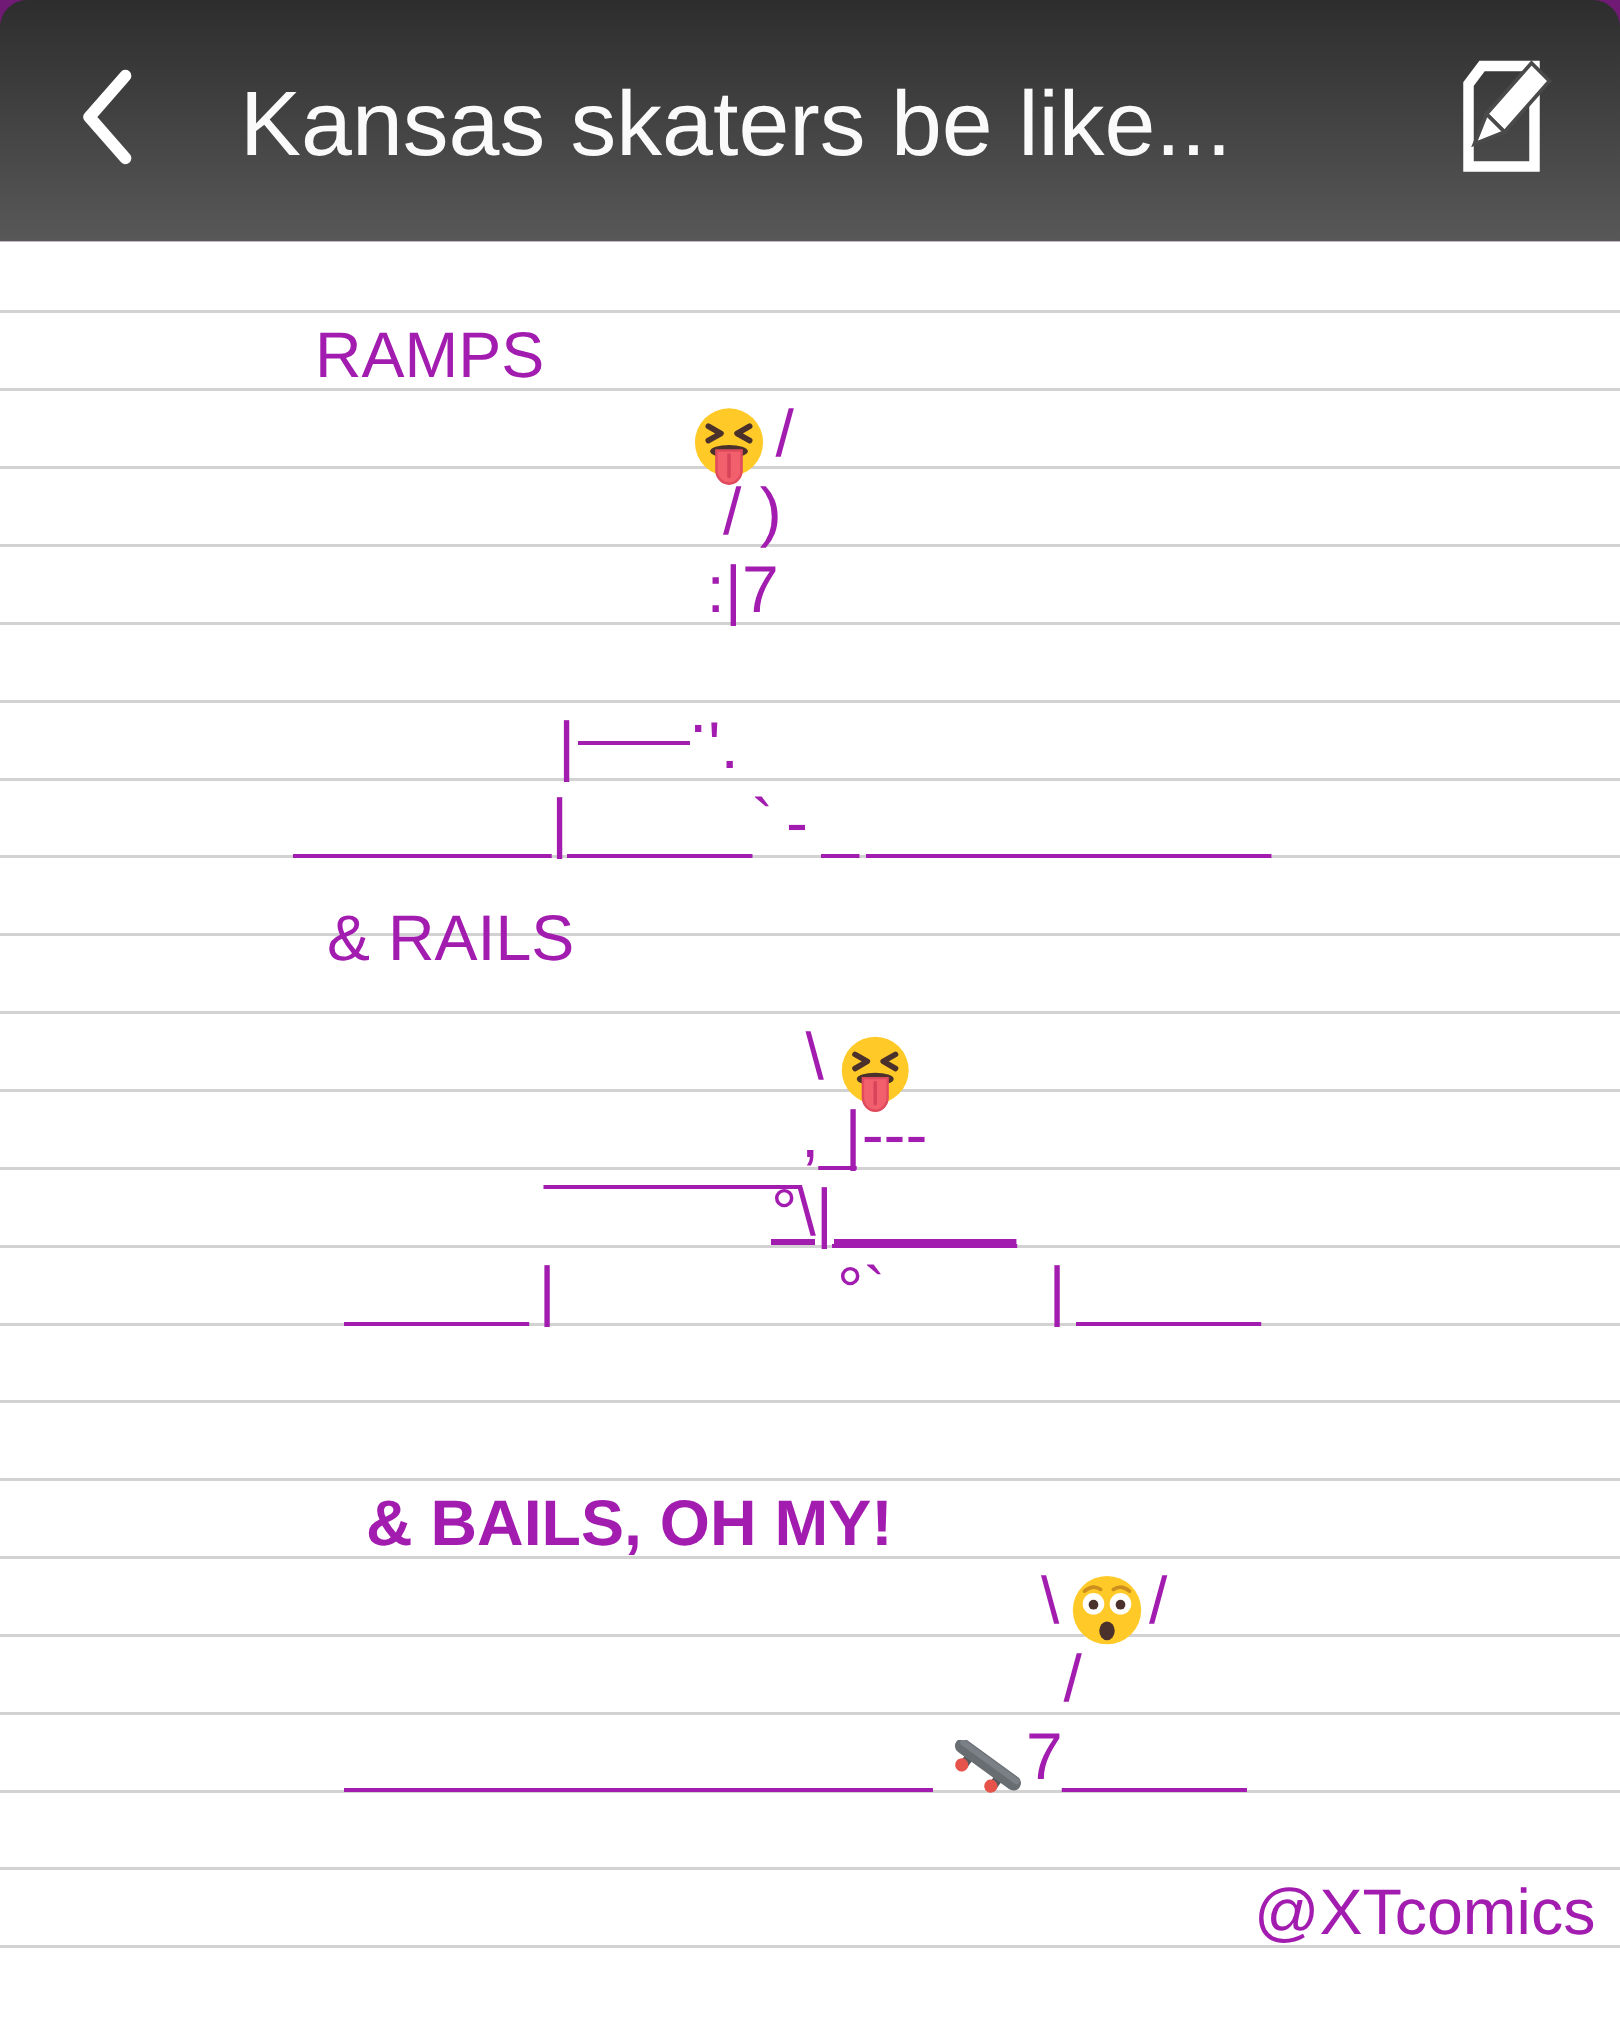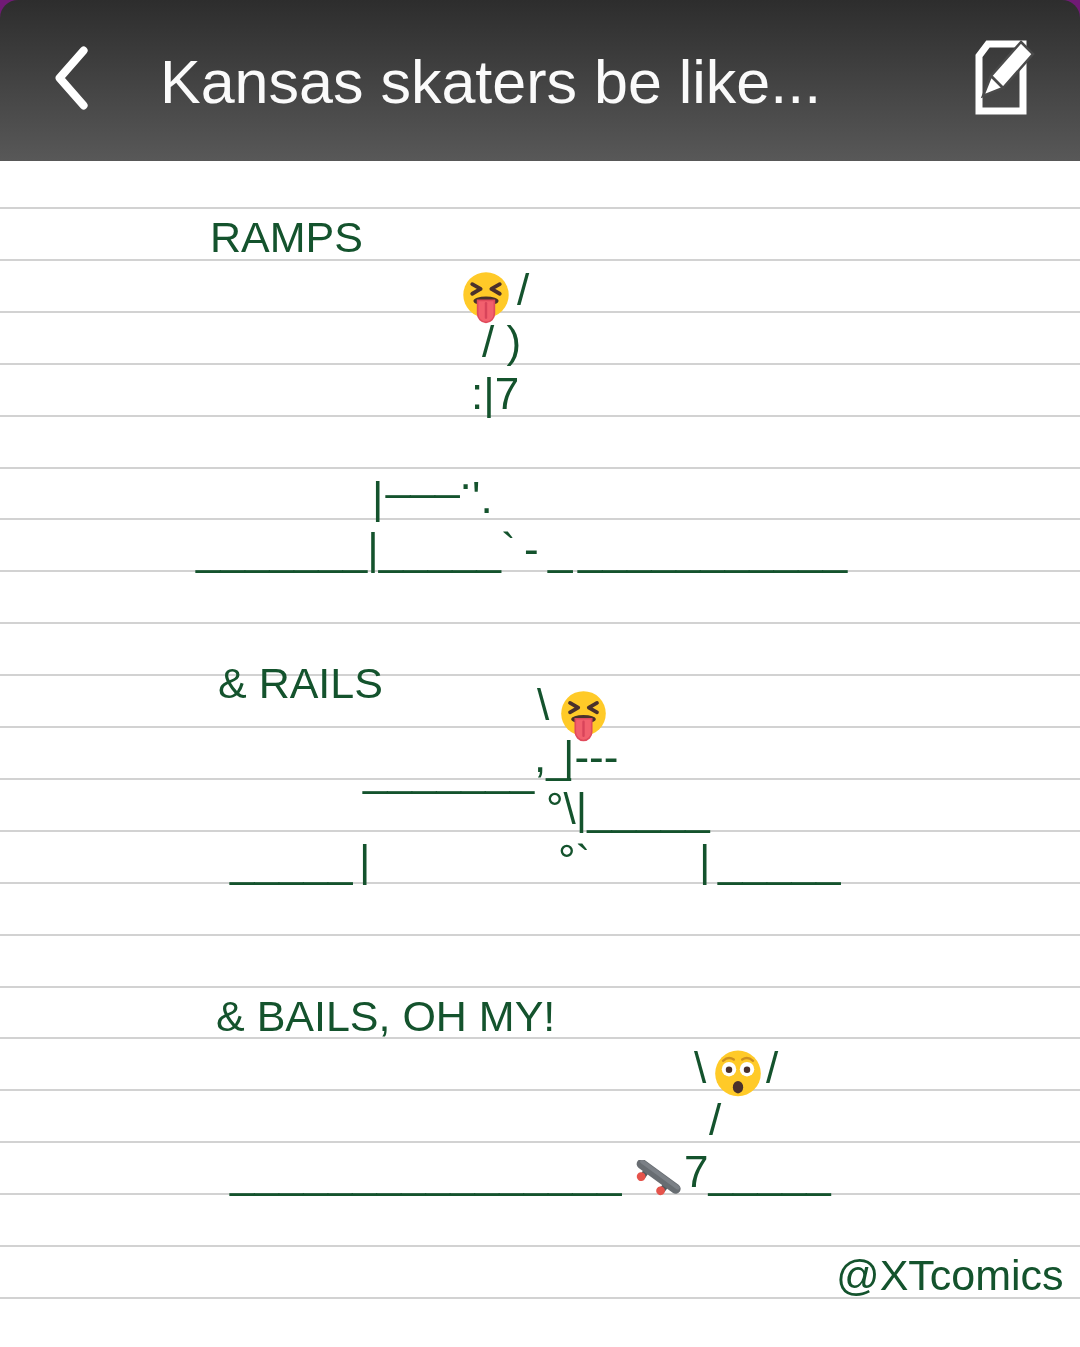--- a/index.html
+++ b/index.html
@@ -5,21 +5,21 @@
   html,body{margin:0;padding:0;}
   body{width:1080px;height:1347px;background:#ffffff;font-family:"Liberation Sans",sans-serif;position:relative;overflow:hidden;}
   .header-wrap{position:absolute;top:0;left:0;width:1080px;height:161px;background:#701a75;}
   .header-bg{position:absolute;left:0;top:0;width:1080px;height:161px;border-radius:18px 18px 0 0;background:linear-gradient(to bottom,#2d2d2d 0%,#585858 100%);}
   .back-btn{position:absolute;left:52px;top:46px;width:38px;height:64px;cursor:pointer;}
   .title{position:absolute;left:160px;top:52px;font-size:61px;line-height:61px;color:#fafafa;}
   .edit-btn{position:absolute;left:973px;top:40px;width:64px;height:75px;cursor:pointer;}
   .paper{position:absolute;top:161px;left:0;width:1080px;height:1186px;background:#ffffff;}
   .rules{position:absolute;top:161px;left:0;width:1080px;height:1186px;
     background:repeating-linear-gradient(to bottom,transparent 0px,transparent 46px,#d2d2d2 46px,#d2d2d2 48px,transparent 48px,transparent 51.9px);}
-  .seg{position:absolute;font-size:44px;line-height:51.9px;height:52px;color:#14532d;white-space:pre;}
+  .seg{position:absolute;font-size:44px;line-height:51.9px;height:52px;color:#a21caf;white-space:pre;}
   .seg.label{font-size:43px;}
   .art-emoji{position:absolute;}
   .art-emoji svg{width:100%;height:100%;display:block;}
 </style>
 </head>
 <body>
 
 <div class="header-wrap">
   <div class="header-bg"></div>
   <svg class="back-btn" viewBox="0 0 30 56">
@@ -50,42 +50,42 @@
     <div class="seg" style="left: 517px; top: 263.9px;">/</div>
     <div class="seg" style="left: 482px; top: 315.8px;">/ )</div>
     <div class="seg" style="left: 471px; top: 367.7px;">:|7</div>
     <div class="seg" style="left: 386px; top: 419.6px; margin-top: 28px;">___.</div>
     <div class="seg" style="left: 372px; top: 471.5px;">|</div>
     <div class="seg" style="left: 472px; top: 471.5px;">'.</div>
     <div class="seg" style="left: 196px; top: 523.4px;">_______|_____`</div>
     <div class="seg" style="left: 524px; top: 523.4px;">-</div>
     <div class="seg" style="left: 548px; top: 523.4px;">_</div>
     <div class="seg" style="left: 578px; top: 523.4px;">___________</div>
-    <div class="seg label" style="left: 218px; top: 658px; text-align: right;">&amp; RAILS</div>
+    <div class="seg label" style="left: 218px; top: 601px; text-align: right;">&amp; RAILS</div>
     <div class="seg" style="left: 537px; top: 679.1px;">\</div>
     <div class="art-emoji" style="left: 560px; top: 690px; width: 47px; height: 54px;">
       <svg viewBox="0 0 40 46">
         <circle cx="20" cy="20" r="19" fill="#FFCA28"></circle>
         <path d="M8.5,11 L15.5,15 L8.5,19" fill="none" stroke="#4A312C" stroke-width="3.2" stroke-linecap="round" stroke-linejoin="round"></path>
         <path d="M31.5,11 L24.5,15 L31.5,19" fill="none" stroke="#4A312C" stroke-width="3.2" stroke-linecap="round" stroke-linejoin="round"></path>
         <ellipse cx="20" cy="25" rx="10.5" ry="3.6" fill="#4A312C"></ellipse>
         <path d="M13,24.5 h14 v11 a7,7.5 0 0 1 -14,0 z" fill="#F2606E" stroke="#E04A5C" stroke-width="1.4"></path>
         <path d="M20,27 v12" stroke="#D8445A" stroke-width="2" stroke-linecap="round"></path>
       </svg>
     </div>
     <div class="seg" style="left: 534px; top: 731px;">,_</div>
     <div class="seg" style="left: 563px; top: 731px;">|---</div>
     <div class="seg" style="left: 363px; top: 744px;">_______</div>
-    <div class="seg" style="left: 546px; top: 782.9px;">°\|_____</div>
+    <div class="seg" style="left: 514px; top: 782.9px; text-decoration: underline;">°\|_____</div>
     <div class="seg" style="left: 230px; top: 834.8px;">_____</div>
     <div class="seg" style="left: 359px; top: 834.8px;">|</div>
     <div class="seg" style="left: 558px; top: 834.8px;">°`</div>
     <div class="seg" style="left: 699px; top: 834.8px;">|</div>
     <div class="seg" style="left: 718px; top: 834.8px;">_____</div>
-    <div class="seg label" style="left: 216px; top: 990.5px;">&amp; BAILS, OH MY!</div>
+    <div class="seg label" style="left: 244px; top: 990.5px; font-weight: bold;">&amp; BAILS, OH MY!</div>
     <div class="seg" style="left: 694px; top: 1042.4px;">\</div>
     <div class="art-emoji" style="left: 714px; top: 1048px; width: 48px; height: 52px;">
       <svg viewBox="0 0 40 43">
         <circle cx="20" cy="21" r="19" fill="#FFCA28"></circle>
         <path d="M7.5,10.5 Q12,6.5 16.5,9.5" stroke="#CC8F1F" stroke-width="2" fill="none" stroke-linecap="round"></path>
         <path d="M32.5,10.5 Q28,6.5 23.5,9.5" stroke="#CC8F1F" stroke-width="2" fill="none" stroke-linecap="round"></path>
         <circle cx="12.5" cy="17.5" r="6" fill="#ffffff"></circle>
         <circle cx="27.5" cy="17.5" r="6" fill="#ffffff"></circle>
         <circle cx="12.5" cy="18" r="2.7" fill="#4A312C"></circle>
         <circle cx="27.5" cy="18" r="2.7" fill="#4A312C"></circle>

